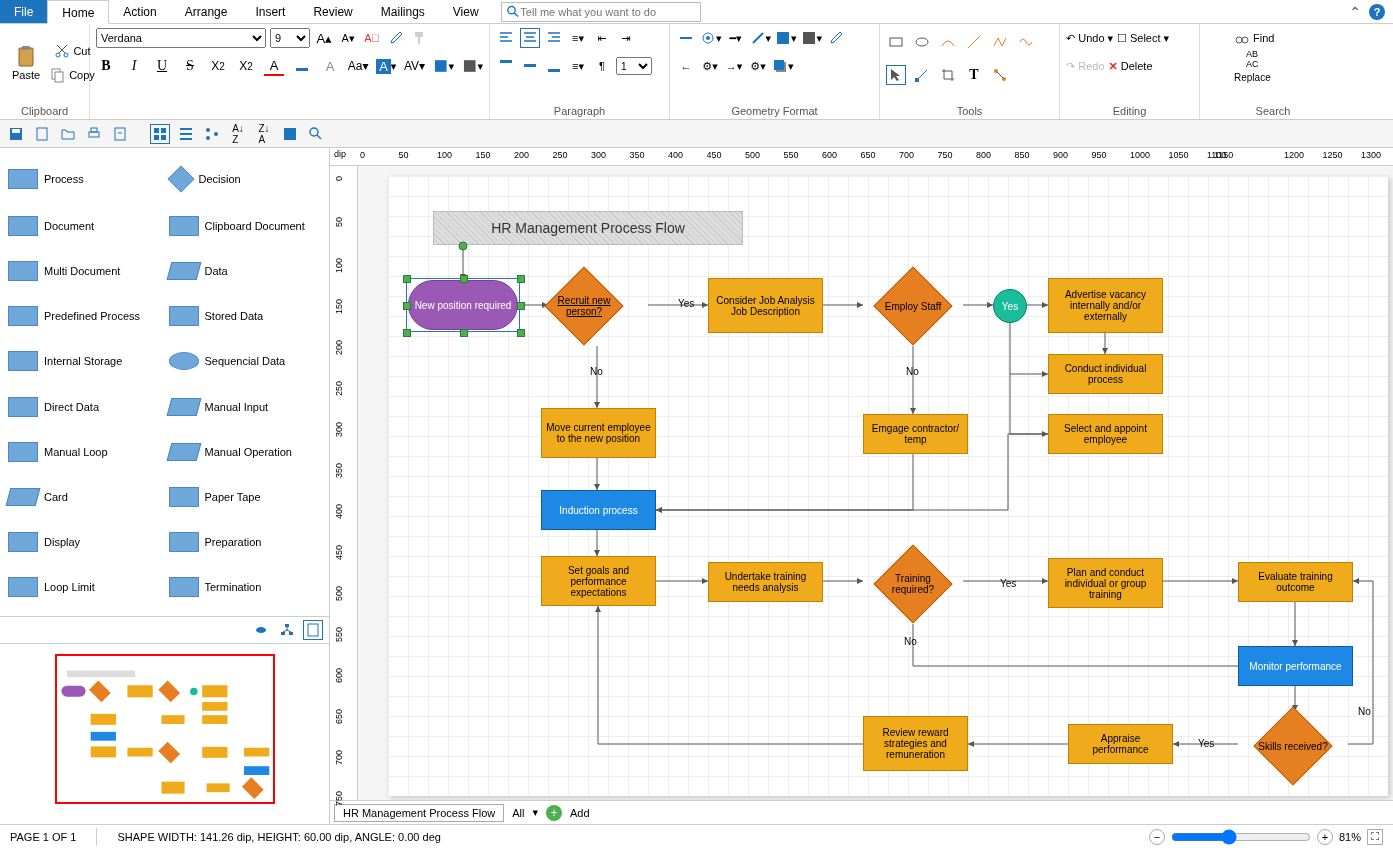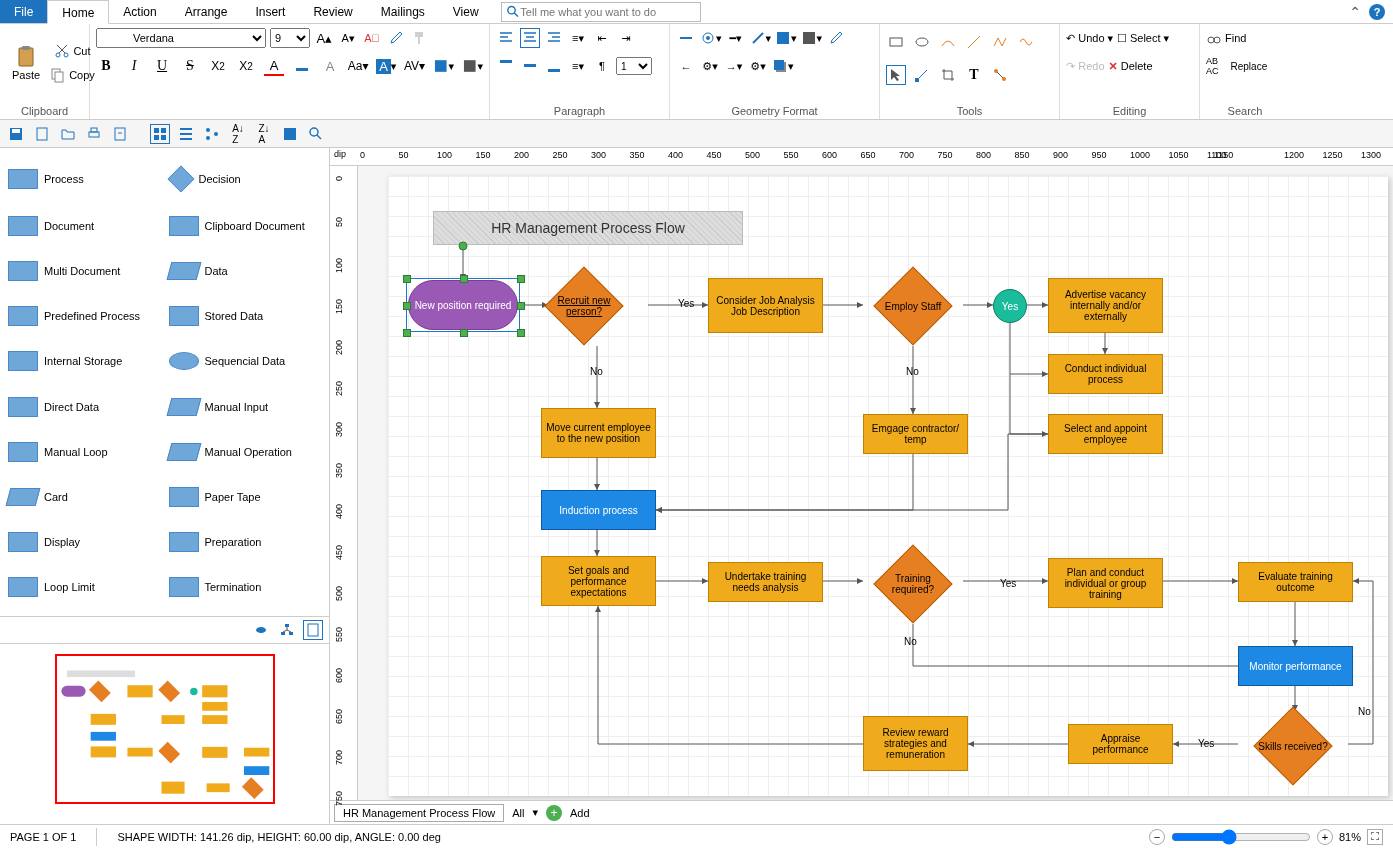--- a/index.html
+++ b/index.html
@@ -14,21 +14,21 @@
 .search-box input { border: none; outline: none; font-size: 11px; width: 100%; color: #888; }
 .top-right-icons { margin-left: auto; display: flex; align-items: center; gap: 8px; padding-right: 8px; }
 
 
 .ribbon { height: 96px; display: flex; border-bottom: 1px solid #ccc; background: #fff; }
 .ribbon-group { border-right: 1px solid #ddd; padding: 4px 6px 2px; display: flex; flex-direction: column; }
 .ribbon-group-label { text-align: center; font-size: 11px; color: #555; margin-top: auto; padding-top: 2px; }
 .ribbon-row { display: flex; align-items: center; gap: 4px; }
 .ribbon-btn { display: inline-flex; align-items: center; justify-content: center; min-width: 20px; height: 20px; cursor: pointer; }
 .big-btn { display: flex; flex-direction: column; align-items: center; justify-content: center; padding: 2px 6px; cursor: pointer; }
-.font-select { width: 170px; height: 20px; font-size: 11px; padding-left: 32px; }
+.font-select { width: 170px; height: 20px; font-size: 11px; }
 .size-select { width: 40px; height: 20px; font-size: 11px; }
 .icon-svg { width: 16px; height: 16px; }
 .big-icon { width: 24px; height: 24px; }
 
 
 .quick-bar { height: 28px; background: #f5f5f5; border-bottom: 1px solid #ccc; display: flex; align-items: center; padding: 0 6px; gap: 6px; }
 
 
 .main { display: flex; height: 676px; }
 .sidebar { width: 330px; border-right: 1px solid #ccc; display: flex; flex-direction: column; }
@@ -331,32 +331,32 @@
     <div class="ribbon-row" style="margin-top:8px;">
       <span class="ribbon-btn" style="width:auto;gap:3px;color:#bbb;">↷ <span>Redo</span></span>
       <span class="ribbon-btn" style="width:auto;gap:3px;">
           <span style="color:#d33;font-weight:bold;">✕</span> 
           <span>Delete</span>
         </span>
     </div>
     <div class="ribbon-group-label">Editing</div>
   </div>
 
-  <div class="ribbon-group" style="width:90px;border-right:none;">
+  <div class="ribbon-group" style="width:90px;border-right:none;margin-left:28px;">
     <div class="ribbon-row">
       <span class="ribbon-btn" style="width:auto;gap:3px;">
         <svg class="icon-svg" viewBox="0 0 16 16">
             <circle cx="5" cy="10" r="3" fill="none" stroke="#555"></circle>
             <circle cx="11" cy="10" r="3" fill="none" stroke="#555"></circle>
           </svg>
         <span>Find</span>
       </span>
     </div>
     <div class="ribbon-row" style="margin-top:8px;">
-      <span class="ribbon-btn" style="width:auto;gap:12px;font-size:10px;">
+      <span class="ribbon-btn" style="width:auto;gap:3px;font-size:10px;flex-direction:column;">
         <span style="font-size:9px;">AB<br>AC</span>
         <span>Replace</span>
       </span>
     </div>
     <div class="ribbon-group-label">Search</div>
   </div>
 </div>
 
 <div class="quick-bar">
   <span class="ribbon-btn">

